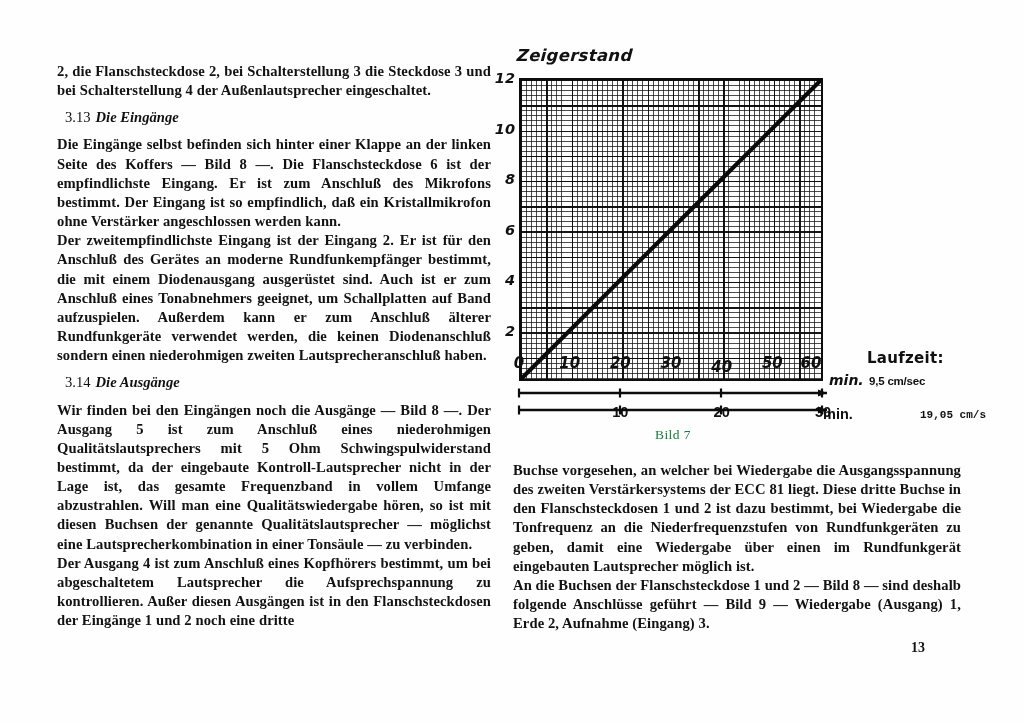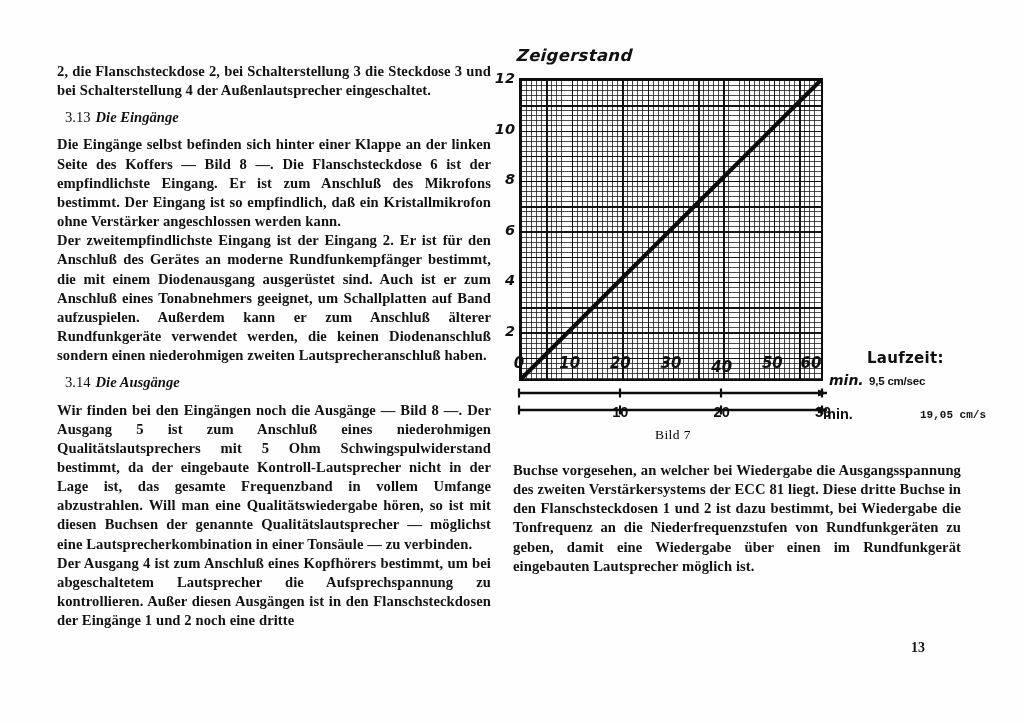--- a/index.html
+++ b/index.html
@@ -191,21 +191,21 @@
     font-size: 11px;
     color: #101010;
     margin-left: 45px;
   }
   #caption {
     position: absolute;
     left: 160px;
     top: 383px;
     font-family: "Liberation Serif", serif;
     font-size: 13.5px;
-    color: #000000;
+    color: #15803d;
     letter-spacing: 0.4px;
   }
   #axes-svg {
     position: absolute;
     left: 0; top: 330px;
     width: 500px; height: 50px;
     overflow: visible;
   }
 
   
@@ -233,20 +233,21 @@
     <p class="para">Der zweitempfindlichste Eingang ist der Eingang 2. Er ist für den Anschluß des Gerätes an moderne Rundfunkempfänger bestimmt, die mit einem Diodenausgang ausgerüstet sind. Auch ist er zum Anschluß eines Tonabnehmers geeignet, um Schallplatten auf Band aufzuspielen. Außerdem kann er zum Anschluß älterer Rundfunkgeräte verwendet werden, die keinen Diodenanschluß sondern einen niederohmigen zweiten Lautsprecheranschluß haben.</p>
 
     <p class="heading"><span class="num">3.14</span><span class="ital">Die Ausgänge</span></p>
 
     <p class="para">Wir finden bei den Eingängen noch die Ausgänge — Bild 8 —. Der Ausgang 5 ist zum Anschluß eines niederohmigen Qualitätslautsprechers mit 5 Ohm Schwingspulwiderstand bestimmt, da der eingebaute Kontroll-Lautsprecher nicht in der Lage ist, das gesamte Frequenzband in vollem Umfange abzustrahlen. Will man eine Qualitätswiedergabe hören, so ist mit diesen Buchsen der genannte Qualitätslautsprecher — möglichst eine Lautsprecherkombination in einer Tonsäule — zu verbinden.</p>
     <p class="para">Der Ausgang 4 ist zum Anschluß eines Kopfhörers bestimmt, um bei abgeschaltetem Lautsprecher die Aufsprechspannung zu kontrollieren. Außer diesen Ausgängen ist in den Flanschsteckdosen der Eingänge 1 und 2 noch eine dritte</p>
   </div>
 
   <div class="col-right-text">
     <p class="para">Buchse vorgesehen, an welcher bei Wiedergabe die Ausgangsspannung des zweiten Verstärkersystems der ECC 81 liegt. Diese dritte Buchse in den Flanschsteckdosen 1 und 2 ist dazu bestimmt, bei Wiedergabe die Tonfrequenz an die Niederfrequenzstufen von Rundfunkgeräten zu geben, damit eine Wiedergabe über einen im Rundfunkgerät eingebauten Lautsprecher möglich ist.</p>
+    <p class="para">An die Buchsen der Flanschsteckdose 1 und 2 — Bild 8 — sind deshalb folgende Anschlüsse geführt — Bild 9 — Wiedergabe (Ausgang) 1, Erde 2, Aufnahme (Eingang) 3.</p>
   </div>
 
   <div id="figure">
 
     <div id="axis-title">Zeigerstand</div>
 
     <div id="plot-wrap">
       <div id="plot">
         <svg viewBox="0 0 304 303" preserveAspectRatio="none">
 

